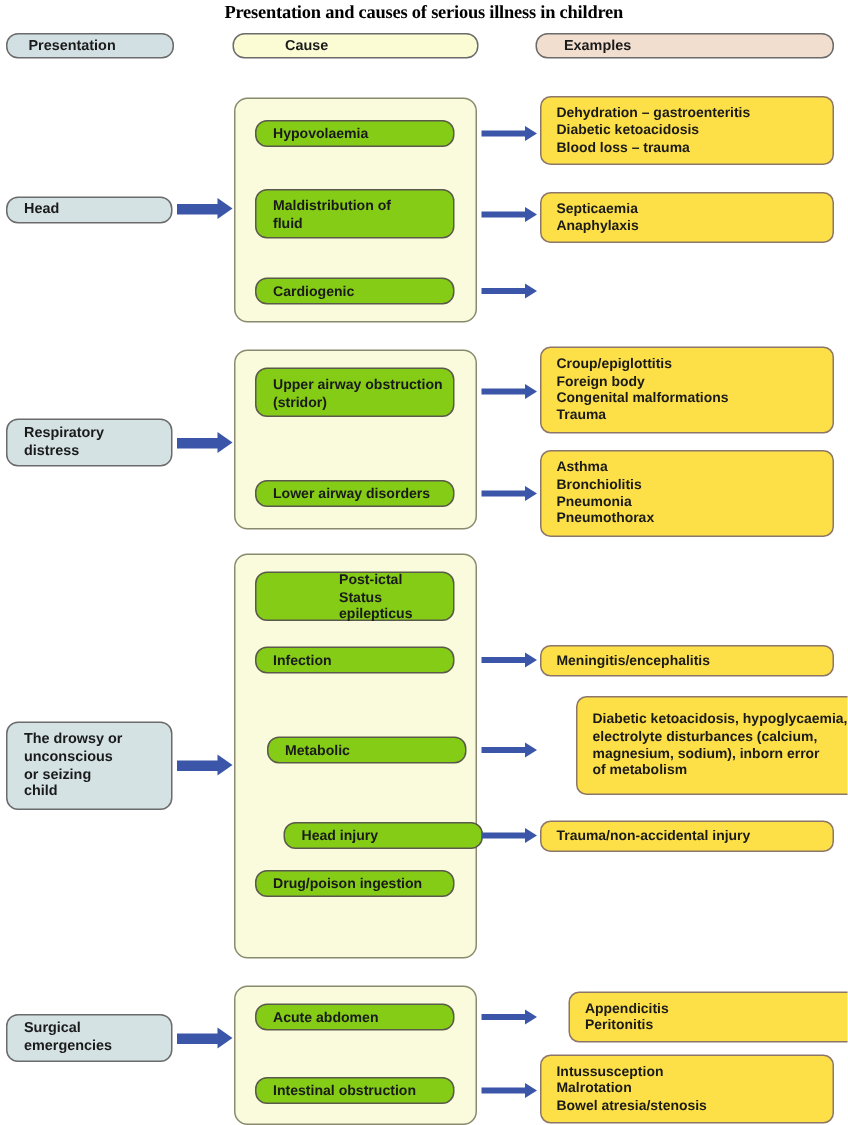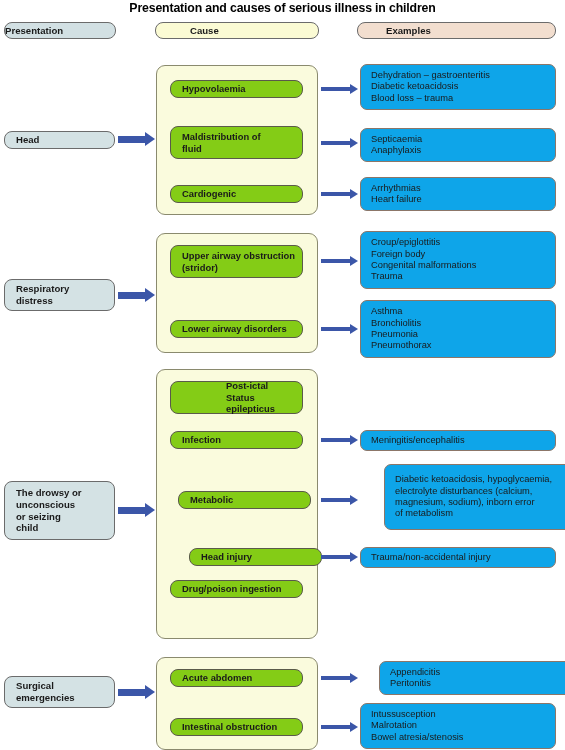--- a/index.html
+++ b/index.html
@@ -24,20 +24,21 @@
   .title {
     position: absolute;
     top: 1px;
     left: 0;
     width: 565px;
     text-align: center;
     font-size: 12.3px;
     font-weight: bold;
     letter-spacing: -0.15px;
     color: #000;
+    font-family: Liberation Serif, serif;
   }
 
   
   .box {
     position: absolute;
     border: 1px solid #6b6b6b;
     border-radius: 7px;
     display: flex;
     align-items: center;
     line-height: 1.23;
@@ -48,26 +49,26 @@
     white-space: pre-line;
   }
 
   
   .hdr {
     height: 17px;
     font-size: 9.6px;
     font-weight: bold;
     border-radius: 8px;
   }
-  .hdr .txt { padding-left: 0; }
+  .hdr .txt { padding-left: 14px; }
   .hdr.presentation { background: #d2e0e3; }
   .hdr.cause { background: #fbfbd4; }
   .hdr.cause .txt { padding-left: 34px; }
   .hdr.examples { background: #f2decf; }
-  .hdr.examples .txt { padding-left: 28px; }
+  .hdr.examples .txt { padding-left: 18px; }
 
   
   .presentation-box {
     background: #d4e2e4;
     font-size: 9.6px;
     font-weight: bold;
     border-radius: 8px;
   }
   .presentation-box .txt { padding-left: 11px; }
 
@@ -84,23 +85,23 @@
     background: #84cc16;
     font-size: 9.4px;
     font-weight: bold;
     border-radius: 8px;
     border: 1px solid #5a5a4a;
   }
   .cause-box .txt { padding-left: 11px; }
 
   
   .example-box {
-    background: #0ea5e9;
+    background: #fde047;
     font-size: 9.3px;
-    font-weight: normal;
+    font-weight: bold;
     border-radius: 7px;
     border: 1px solid #8c7668;
     align-items: center;
   }
   .example-box .txt { padding-left: 10px; padding-right: 6px; }
 
   
   .arrow {
     position: absolute;
     height: 7px;
@@ -167,24 +168,20 @@
   <div class="arrow thin" style="left:321px; top:141px; width:30px;"></div>
   <div class="box example-box" style="left:360px; top:128px; width:196px; height:34px;">
     <span class="txt">Septicaemia
 Anaphylaxis</span>
   </div>
 
   <div class="box cause-box" style="left:170px; top:185px; width:133px; height:18px;">
     <span class="txt">Cardiogenic</span>
   </div>
   <div class="arrow thin" style="left:321px; top:192px; width:30px;"></div>
-  <div class="box example-box" style="left:360px; top:177px; width:196px; height:34px;">
-    <span class="txt">Arrhythmias
-Heart failure</span>
-  </div>
 
   <div class="cause-group" style="left:156px; top:233px; width:162px; height:120px;"></div>
 
   <div class="box presentation-box" style="left:4px; top:279px; width:111px; height:32px;">
     <span class="txt">Respiratory
 distress</span>
   </div>
   <div class="arrow" style="left:118px; top:292px; width:28px;"></div>
 
   <div class="box cause-box" style="left:170px; top:245px; width:133px; height:33px;">

